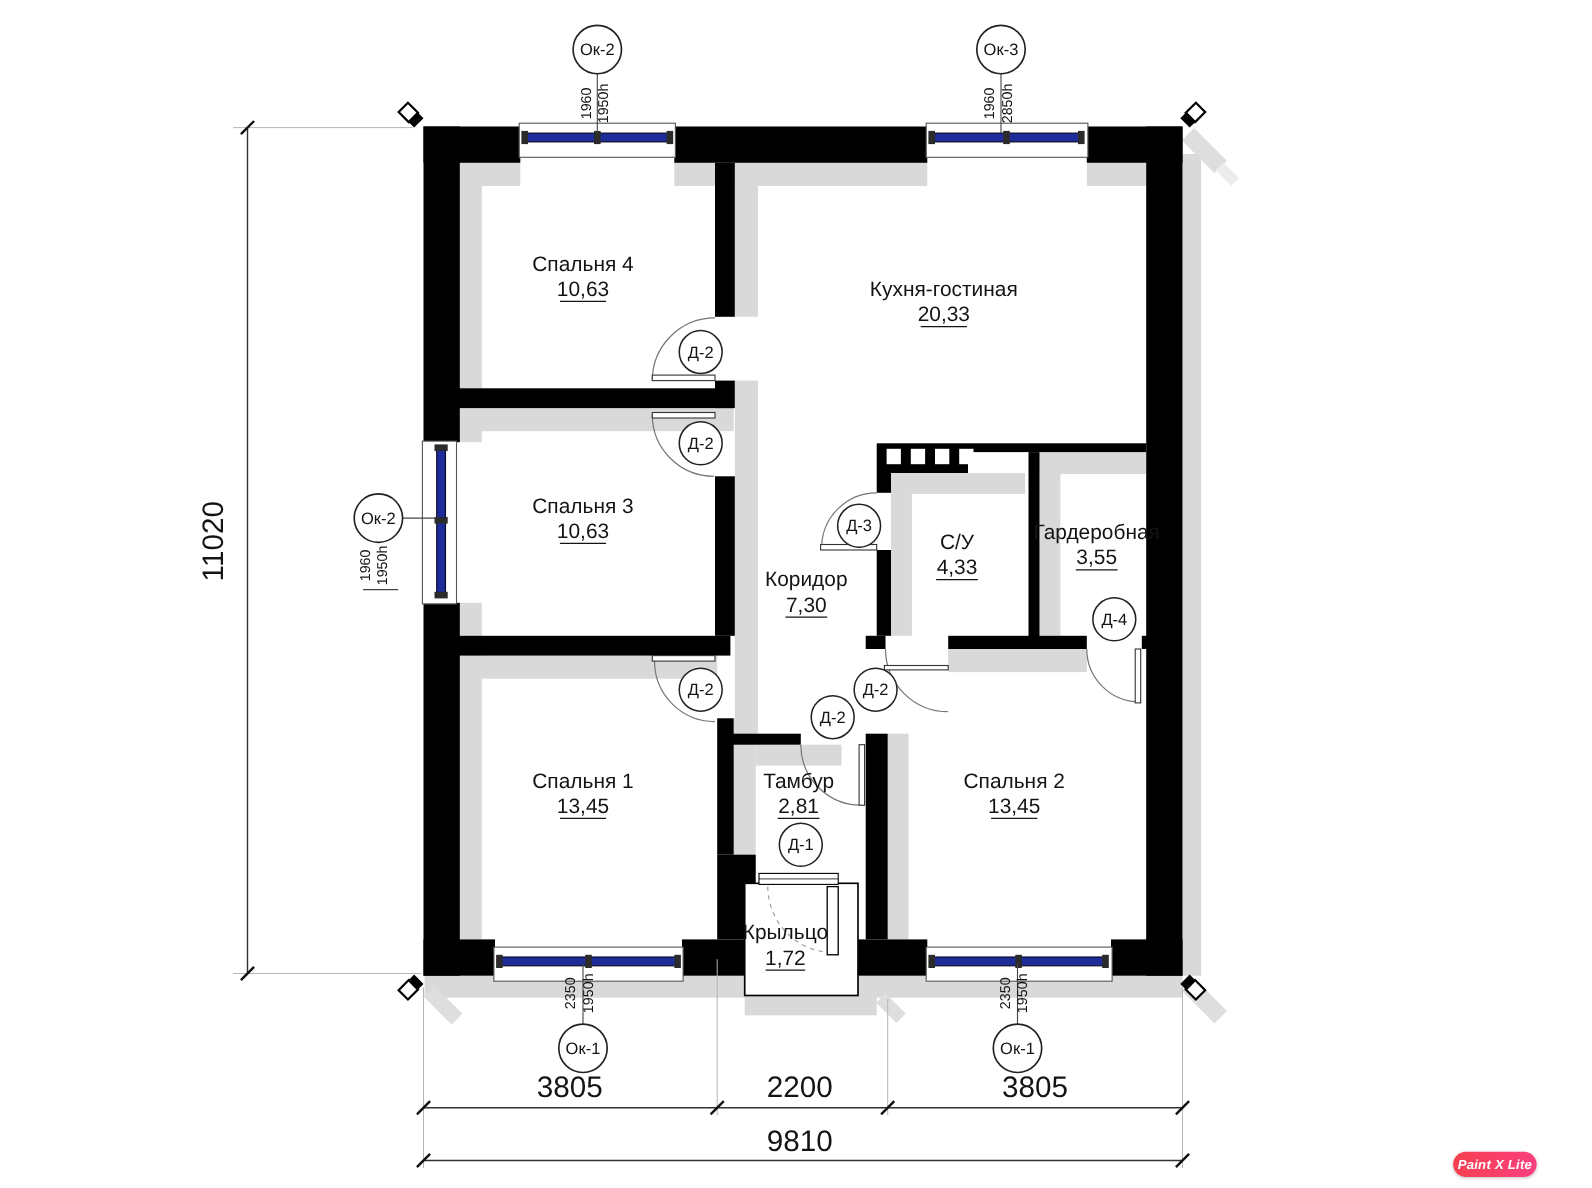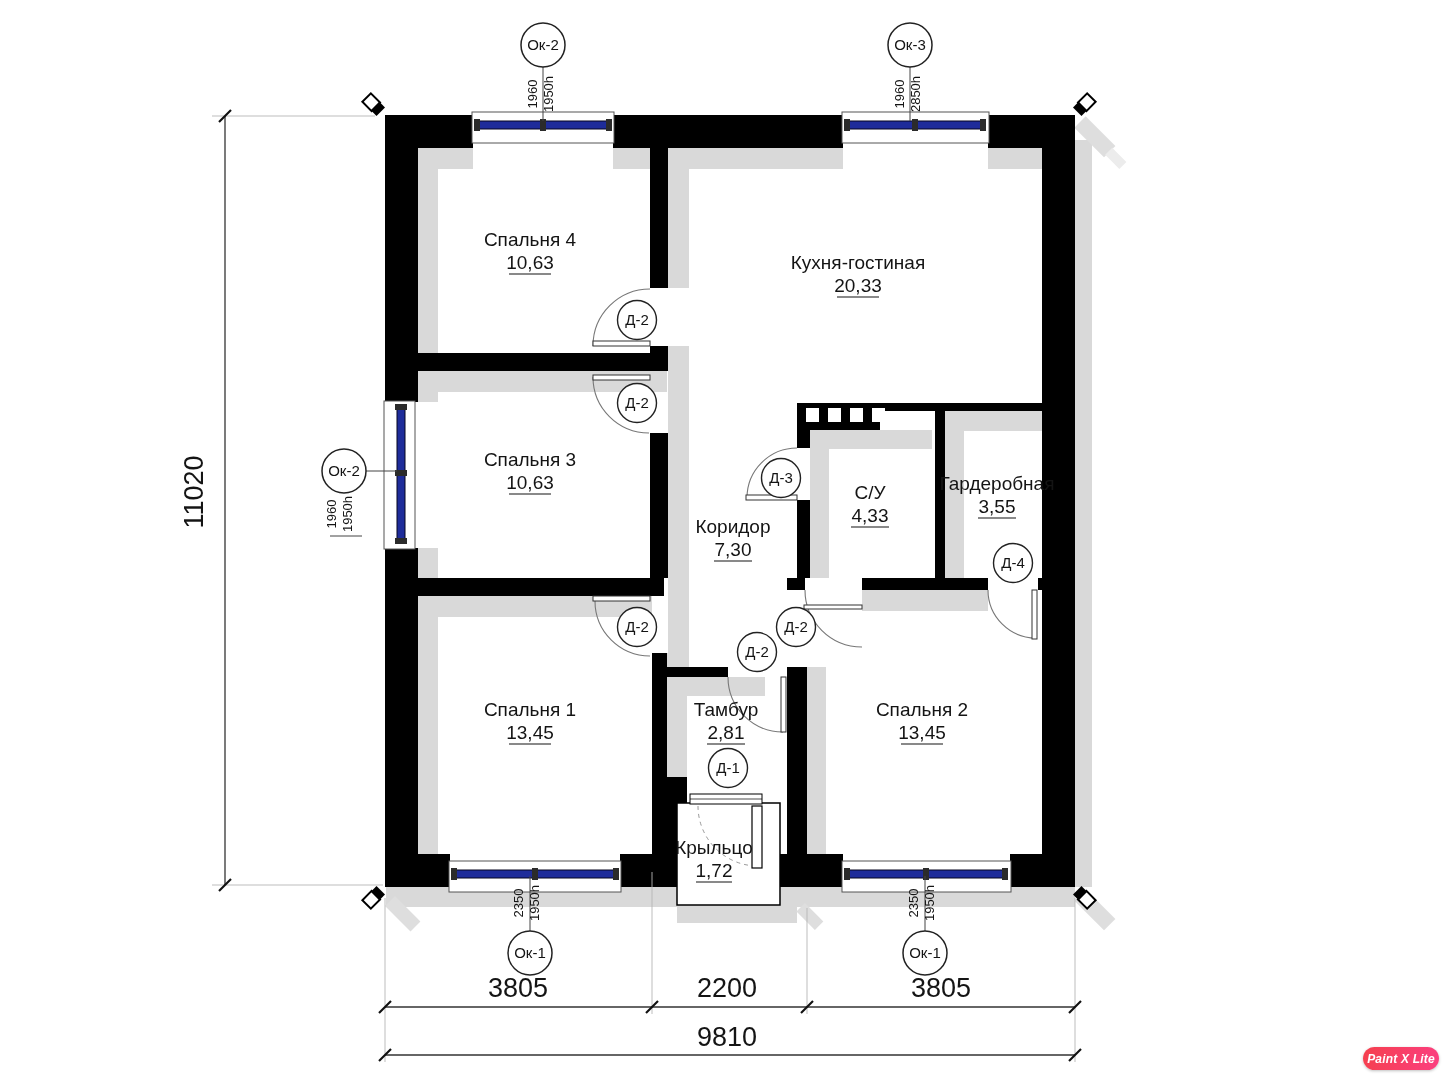--- a/index.html
+++ b/index.html
@@ -4,21 +4,21 @@
 <style>
   html,body{margin:0;padding:0;background:#fff;}
   .stage{position:relative;width:1447px;height:1080px;background:#ffffff;overflow:hidden;
          font-family:"Liberation Sans",sans-serif;}
   svg text{font-family:"Liberation Sans",sans-serif;fill:#141414;}
   .rname{font-size:19px;}
   .rarea{font-size:19px;}
   .dim{font-size:27px;}
   .spec{font-size:13px;}
   .tag{font-size:15px;}
-  .watermark{position:absolute;left:1363px;top:1047px;width:76px;height:23px;border-radius:12px;
+  .watermark{position:absolute;left:1321px;top:1047px;width:76px;height:23px;border-radius:12px;
     background:linear-gradient(100deg,#f5404e 0%,#fb3f80 100%);color:#fff;font-size:12px;
     font-weight:bold;font-style:italic;display:flex;align-items:center;justify-content:center;
     letter-spacing:.2px;box-shadow:0 1px 3px rgba(0,0,0,.25);}
 </style>
 </head>
 <body>
 
 <div class="stage">
 <svg width="1447" height="1080" viewBox="0 0 1447 1080">
 

